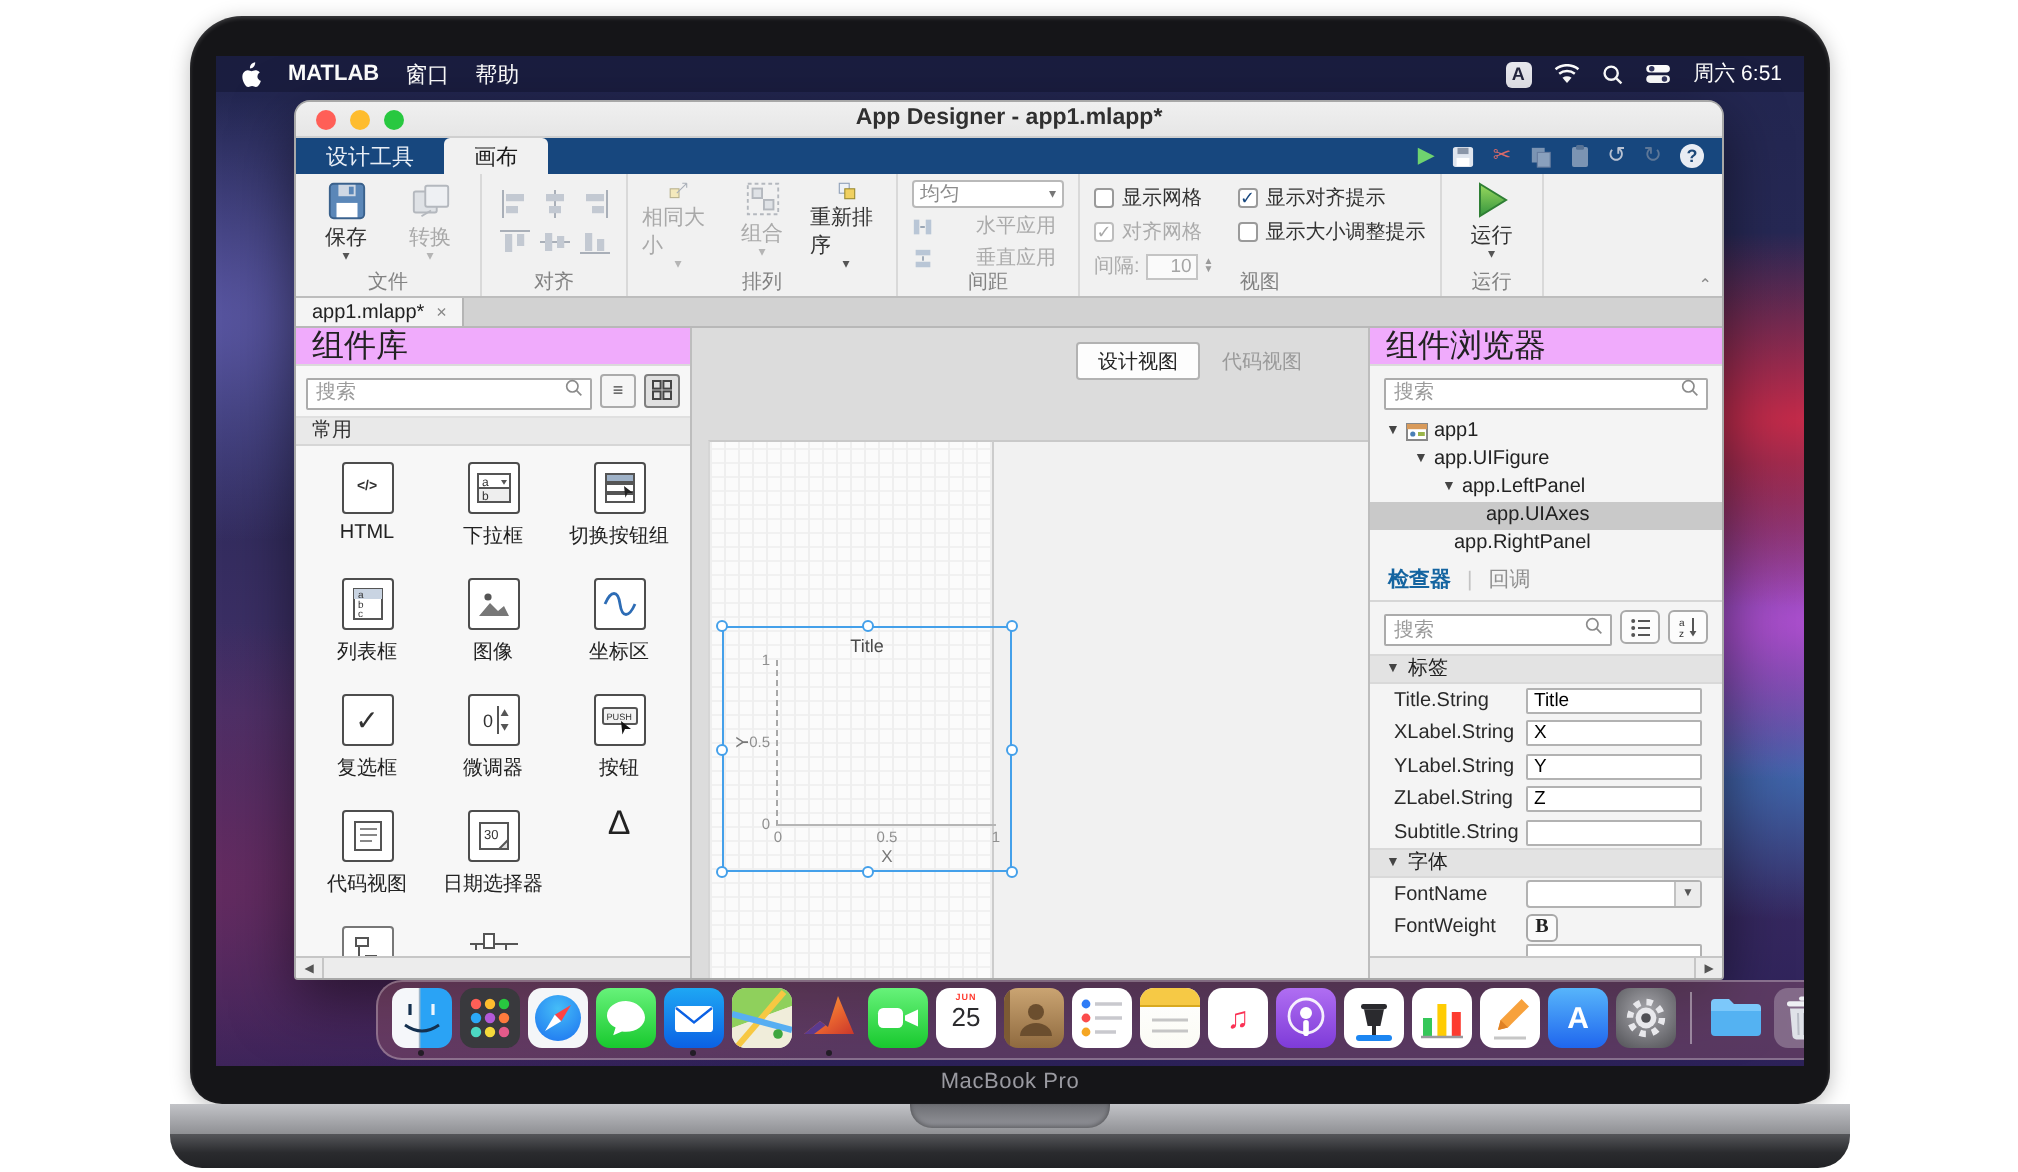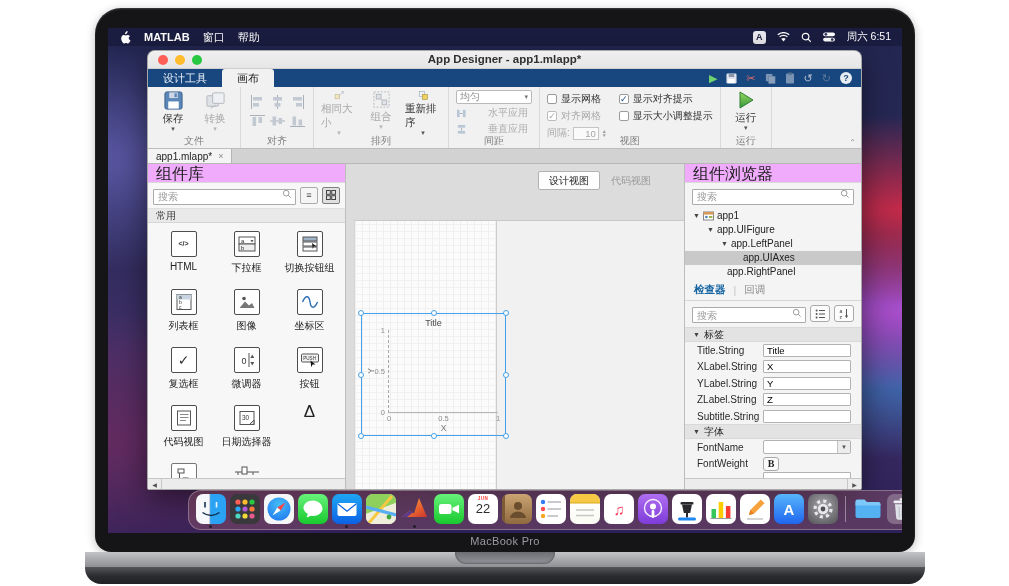--- a/index.html
+++ b/index.html
@@ -871,21 +871,21 @@
         <span class="di di-ft">
           <svg width="30" height="30" viewBox="0 0 30 30">
               <rect x="5" y="10" width="12.5" height="10" rx="2.6" fill="#fff"></rect>
               <path d="M18.5 13.8 L25 10.8 V19.2 L18.5 16.2Z" fill="#fff"></path>
             </svg>
         </span>
       </span>
       <span class="dslot">
         <span class="di di-cal">
           <span class="cal-mon">JUN</span>
-          <span class="cal-day">22</span>
+          <span class="cal-day">25</span>
         </span>
       </span>
       <span class="dslot">
         <span class="di di-cont">
           <svg width="30" height="30" viewBox="0 0 30 30">
               <rect x="0" y="0" width="3" height="30" fill="#7c5a33"></rect>
               <circle cx="16" cy="12" r="4" fill="#6b4e2e"></circle>
               <path d="M8 24 a8 6.5 0 0 1 16 0Z" fill="#6b4e2e"></path>
             </svg>
         </span>

